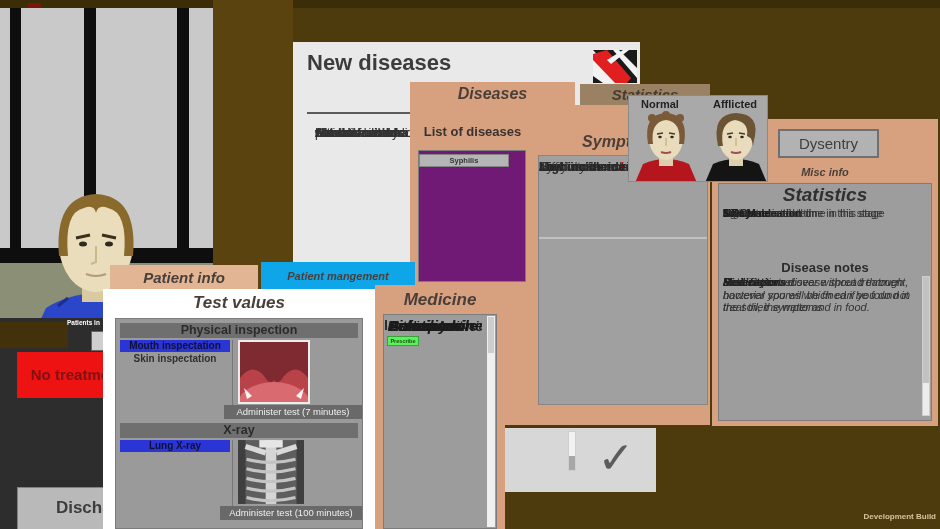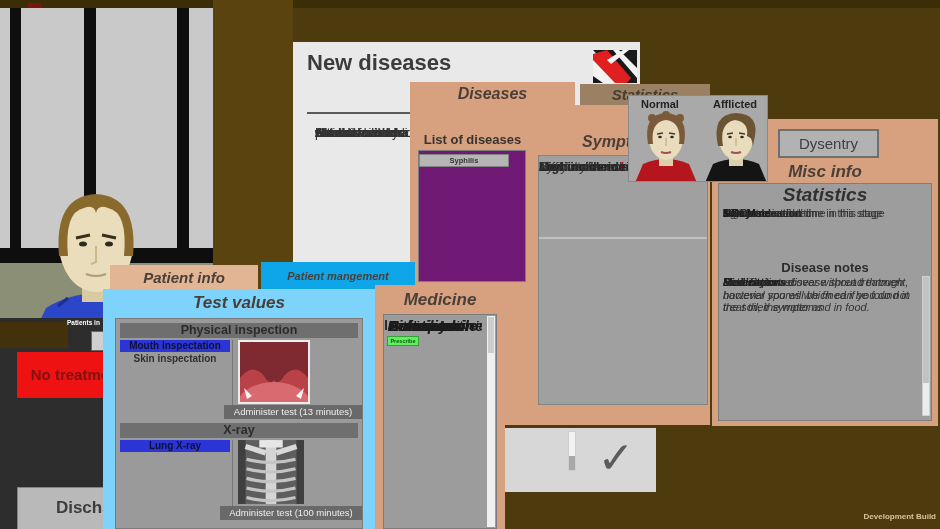--- a/index.html
+++ b/index.html
@@ -41,21 +41,21 @@
   .np-body div{position:static;font-size:12.5px;line-height:15px;color:#333;white-space:nowrap;}
   .np-body .b{font-weight:bold;}
   .np-gap8{height:8px;} .np-gap22{height:22px;}
 
   
   .dtab{left:410px;top:82px;width:165px;height:24px;background:#d7a180;z-index:4;
     font-size:16px;line-height:24px;}
   .stab{left:580px;top:84px;width:130px;height:22px;background:#9a8164;z-index:4;
     font-size:15px;line-height:22px;color:#453b30;}
   .dpanel{left:410px;top:105px;width:300px;height:320px;background:#d7a180;z-index:4;}
-  .list-title{left:5px;top:27px;width:115px;font-size:13px;font-weight:bold;color:#3a3230;}
+  .list-title{left:5px;top:19px;width:115px;font-size:13px;font-weight:bold;color:#3a3230;}
   .list-box{left:8px;top:45px;width:108px;height:132px;background:#701a75;border:1px solid #7b7b7b;}
   .dis-btn{position:relative;width:90px;height:13px;margin:3px auto 0 auto;background:#b5b5b5;
     border:1px solid #838383;font-size:7.5px;font-weight:bold;color:#343434;line-height:11px;
     text-align:center;white-space:nowrap;overflow:hidden;}
   .dis-btn.selected{background:#2f4fd0;border-color:#223a99;color:#0e1e52;}
   .sym-title{left:126px;top:28px;width:174px;font-size:16px;line-height:18px;}
   .sym-box{left:128px;top:50px;width:170px;height:250px;background:#a0a0a0;border:1px solid #858585;}
   .sym-sec{position:relative;width:100%;padding-top:4px;}
   .sym-sec1{height:83px;border-bottom:1px solid #c0c0c0;}
   .sym-sec2{height:82px;border-bottom:1px solid #c0c0c0;}
@@ -67,21 +67,21 @@
   
   .checkpanel{left:498px;top:428px;width:158px;height:64px;background:#d7d7d7;z-index:4;}
   .chk-track{left:70px;top:3px;width:8px;height:40px;background:#f2f2f2;border:1px solid #cfcfcf;}
   .chk-thumb{left:0;top:24px;width:6px;height:14px;background:#a8a8a8;}
   .chk-mark{left:88px;top:0px;width:60px;font-size:44px;color:#5c5c5c;line-height:60px;text-align:center;}
 
   
   .miscpanel{left:712px;top:119px;width:226px;height:307px;background:#d7a180;z-index:5;}
   .dys-btn{left:66px;top:10px;width:101px;height:29px;background:#b2b2b2;border:2px solid #6f6f6f;
     font-size:15px;color:#3e3e3e;line-height:25px;text-align:center;}
-  .misc-title{left:0;top:44px;width:226px;font-size:17px;line-height:18px;text-align:center;}
+  .misc-title{left:0;top:44px;width:226px;font-size:11px;line-height:18px;text-align:center;}
   .stats-box{left:6px;top:64px;width:214px;height:238px;background:#9d9d9d;border:1px solid #7d7d7d;overflow:hidden;}
   .stats-title{left:0;top:1px;width:212px;font-size:19px;line-height:20px;color:#303030;
     font-style:italic;font-weight:bold;text-align:center;}
   .stat-rows{left:0;top:23px;width:212px;}
   .stat-row{position:static;display:flex;justify-content:space-between;padding:0 4px;
     font-size:10.5px;line-height:12.5px;white-space:nowrap;}
   .stat-label{color:#333;}
   .stat-value{font-weight:bold;color:#1d1d1d;}
   .notes-title{left:0;top:76px;width:212px;font-size:13px;font-weight:bold;color:#2c2c2c;text-align:center;}
   .notes{left:4px;top:92px;width:196px;font-size:11px;line-height:12.5px;font-style:italic;color:#333;}
@@ -96,21 +96,21 @@
   .face-label{top:2px;font-size:11px;font-weight:bold;color:#222;}
   .face-label.normal{left:12px;} .face-label.afflicted{left:84px;}
   .face-svg{top:14px;width:62px;height:73px;}
   .face-svg.normal{left:6px;} .face-svg.afflicted{left:76px;}
 
   
   .ptab1{left:110px;top:265px;width:148px;height:25px;background:#e2b694;z-index:6;
     font-size:15px;line-height:25px;}
   .ptab2{left:261px;top:262px;width:154px;height:28px;background:#0ea5e9;z-index:6;
     font-size:11px;line-height:28px;}
-  .testpanel{left:103px;top:289px;width:272px;height:240px;background:#7dd3fc;z-index:6;text-decoration:underline;}
+  .testpanel{left:103px;top:289px;width:272px;height:240px;background:#ffffff;z-index:6;text-decoration:underline;}
   .test-title{left:0;top:4px;width:272px;font-size:17px;line-height:20px;}
   .test-box{left:12px;top:29px;width:248px;height:211px;background:#9a9a9a;border:1px solid #7c7c7c;overflow:hidden;}
   .sec-bar{left:4px;width:238px;height:15px;background:#6f6f6f;font-size:12.5px;font-weight:bold;
     color:#2b2b2b;line-height:15px;text-align:center;}
   .test-item{left:4px;width:110px;height:12px;font-size:10px;font-weight:bold;color:#2f2f2f;
     line-height:12px;text-align:center;white-space:nowrap;overflow:hidden;}
   .test-item.selected{background:#2b35d6;color:#101035;}
   .vdiv{width:1px;background:#777;}
   .med-img{border:2px solid #ededed;}
   .adm-btn{height:14px;background:#696969;color:#efefef;font-size:9.5px;line-height:14px;
@@ -323,21 +323,21 @@
       <div class="test-item selected" style="top:21px;">Mouth inspectation</div>
       <div class="test-item" style="top:34px;">Skin inspectation</div>
       <div class="vdiv" style="left:116px;top:21px;height:78px;"></div>
       <svg class="med-img" style="left:122px;top:21px;width:72px;height:64px;" viewBox="0 0 68 60">
         <rect x="0" y="0" width="68" height="60" fill="#b84248"></rect>
         <path d="M0,0 H68 V36 Q56,20 44,34 Q38,44 34,38 Q30,44 24,34 Q12,20 0,36 Z" fill="#7e2a30"></path>
         <ellipse cx="34" cy="66" rx="38" ry="26" fill="#d86a70"></ellipse>
         <path d="M4,46 L12,54 L7,57 Z" fill="#f5f5f5"></path>
         <path d="M64,46 L56,54 L61,57 Z" fill="#f5f5f5"></path>
       </svg>
-      <div class="adm-btn" style="left:108px;top:86px;width:138px;">Administer test (13 minutes)</div>
+      <div class="adm-btn" style="left:108px;top:86px;width:138px;">Administer test (7 minutes)</div>
       <div class="sec-bar" style="top:104px;">X-ray</div>
       <div class="test-item selected" style="top:121px;">Lung X-ray</div>
       <div class="vdiv" style="left:116px;top:121px;height:78px;"></div>
       <svg style="left:122px;top:121px;width:66px;height:64px;" viewBox="0 0 62 60">
         <rect x="0" y="0" width="62" height="60" fill="#5e5e5e"></rect>
         <rect x="0" y="0" width="7" height="60" fill="#3f3f3f"></rect>
         <rect x="55" y="0" width="7" height="60" fill="#3f3f3f"></rect>
         <path d="M7,6 L26,12 M55,6 L36,12" stroke="#d9d9d9" stroke-width="5" fill="none"></path>
         <rect x="26" y="0" width="10" height="60" fill="#d5d5d5"></rect>
         <path d="M8,18 Q31,24 54,18 M8,27 Q31,33 54,27 M8,36 Q31,42 54,36 M8,45 Q31,51 54,45 M8,54 Q31,60 54,54" stroke="#c4c4c4" stroke-width="3" fill="none"></path>

